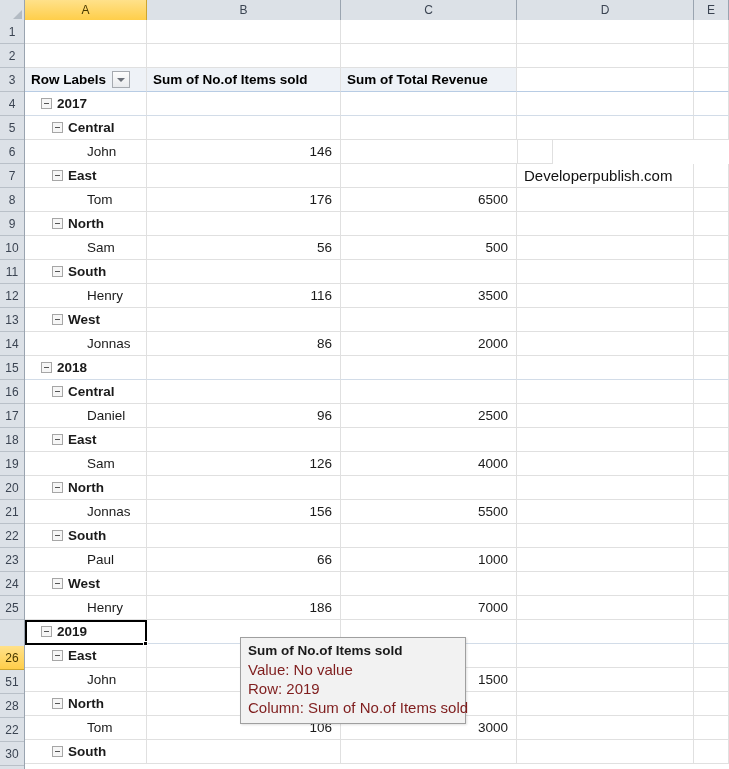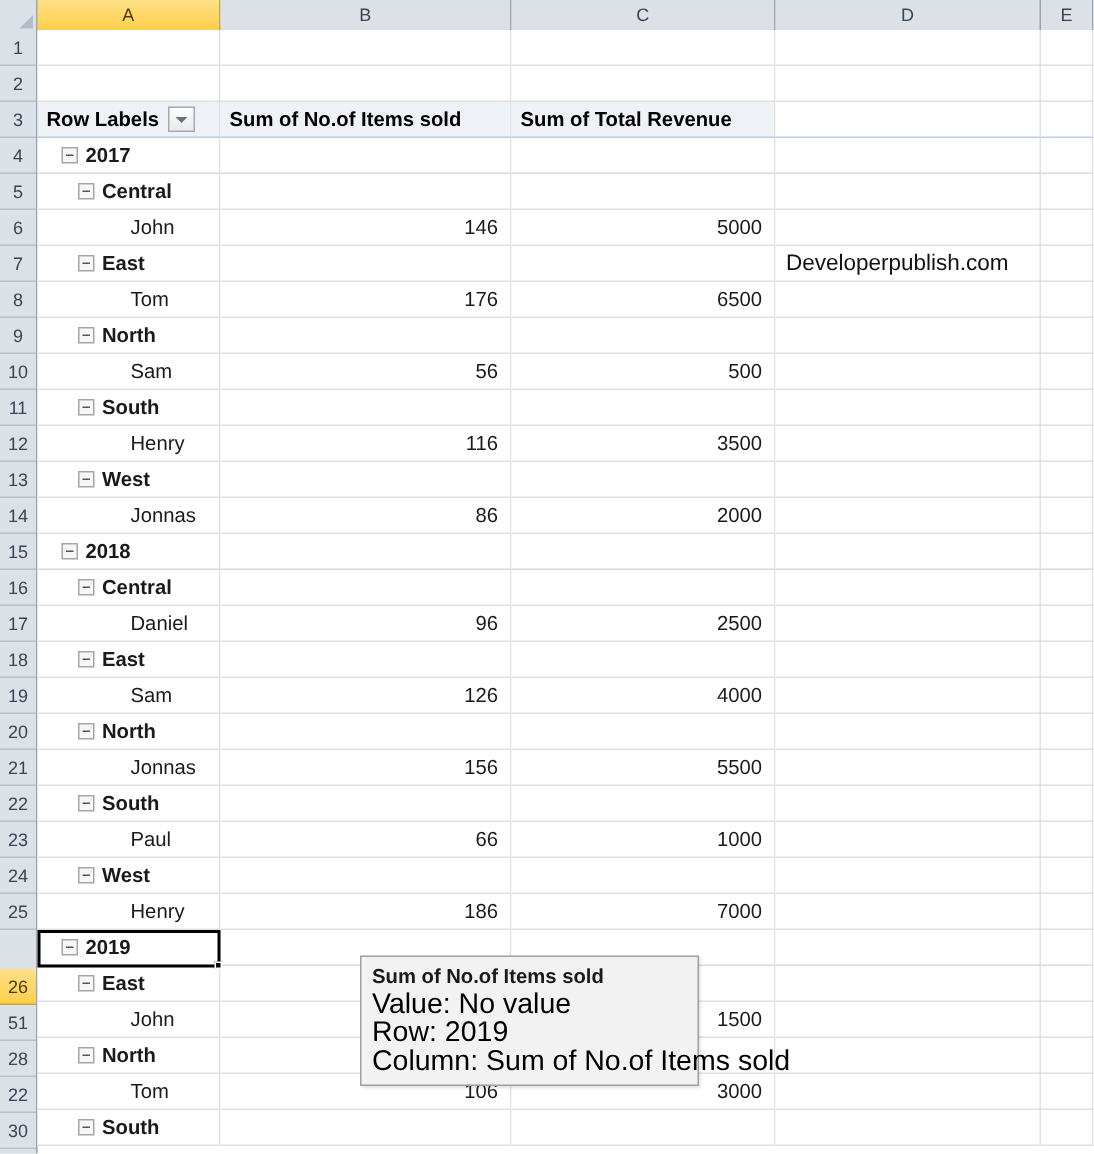--- a/index.html
+++ b/index.html
@@ -197,22 +197,22 @@
     box-shadow: 1px 1px 2px rgba(0,0,0,0.12);
   }
   #tooltip .tt-title {
     font-size: 13.5px;
     font-weight: bold;
     color: #1a1a1a;
     margin-bottom: 2px;
     white-space: nowrap;
   }
   #tooltip .tt-line {
-    font-size: 19px;
-    color: #000000;
+    font-size: 15px;
+    color: #7f1d1d;
     line-height: 19px;
     white-space: nowrap;
   }
 </style>
 </head>
 <body>
 
 <div id="sheet">
 
   <div id="col-header-row">
@@ -307,21 +307,20 @@
         <div class="cell c-d"></div>
         <div class="cell c-e"></div>
       </div>
       <div class="grid-row">
         <div class="cell c-a">
           <span class="lbl lvl-name">
             <span>John</span>
           </span>
         </div>
         <div class="cell c-b">146</div>
-        <div class="cell c-c">5000</div>
         <div class="cell c-d"></div>
         <div class="cell c-e"></div>
       </div>
       <div class="grid-row">
         <div class="cell c-a">
           <span class="lbl lvl-region">
             <span class="expander"></span>
             <span>East</span>
           </span>
         </div>

